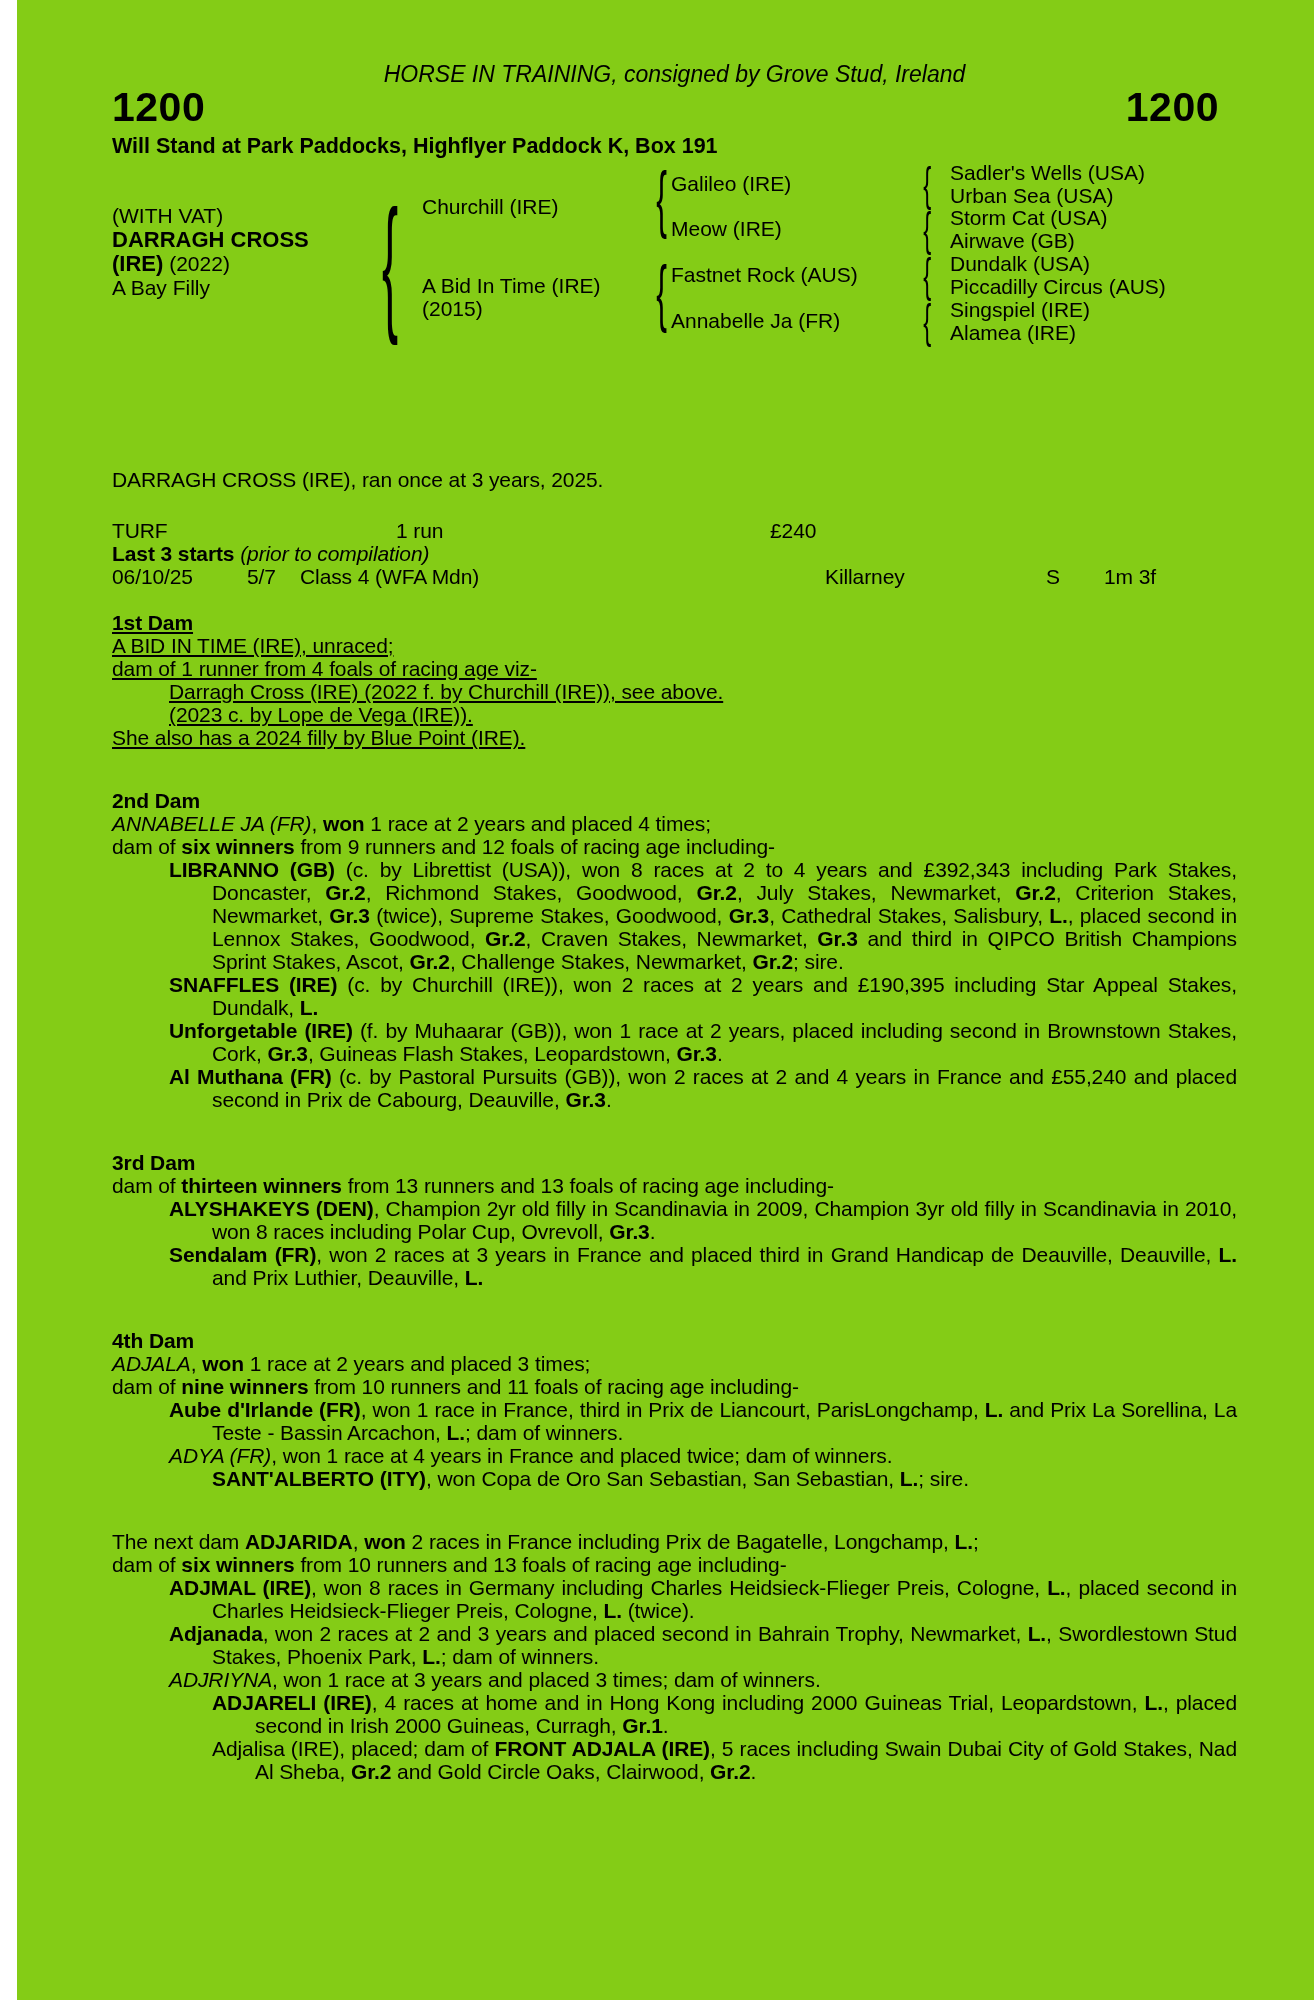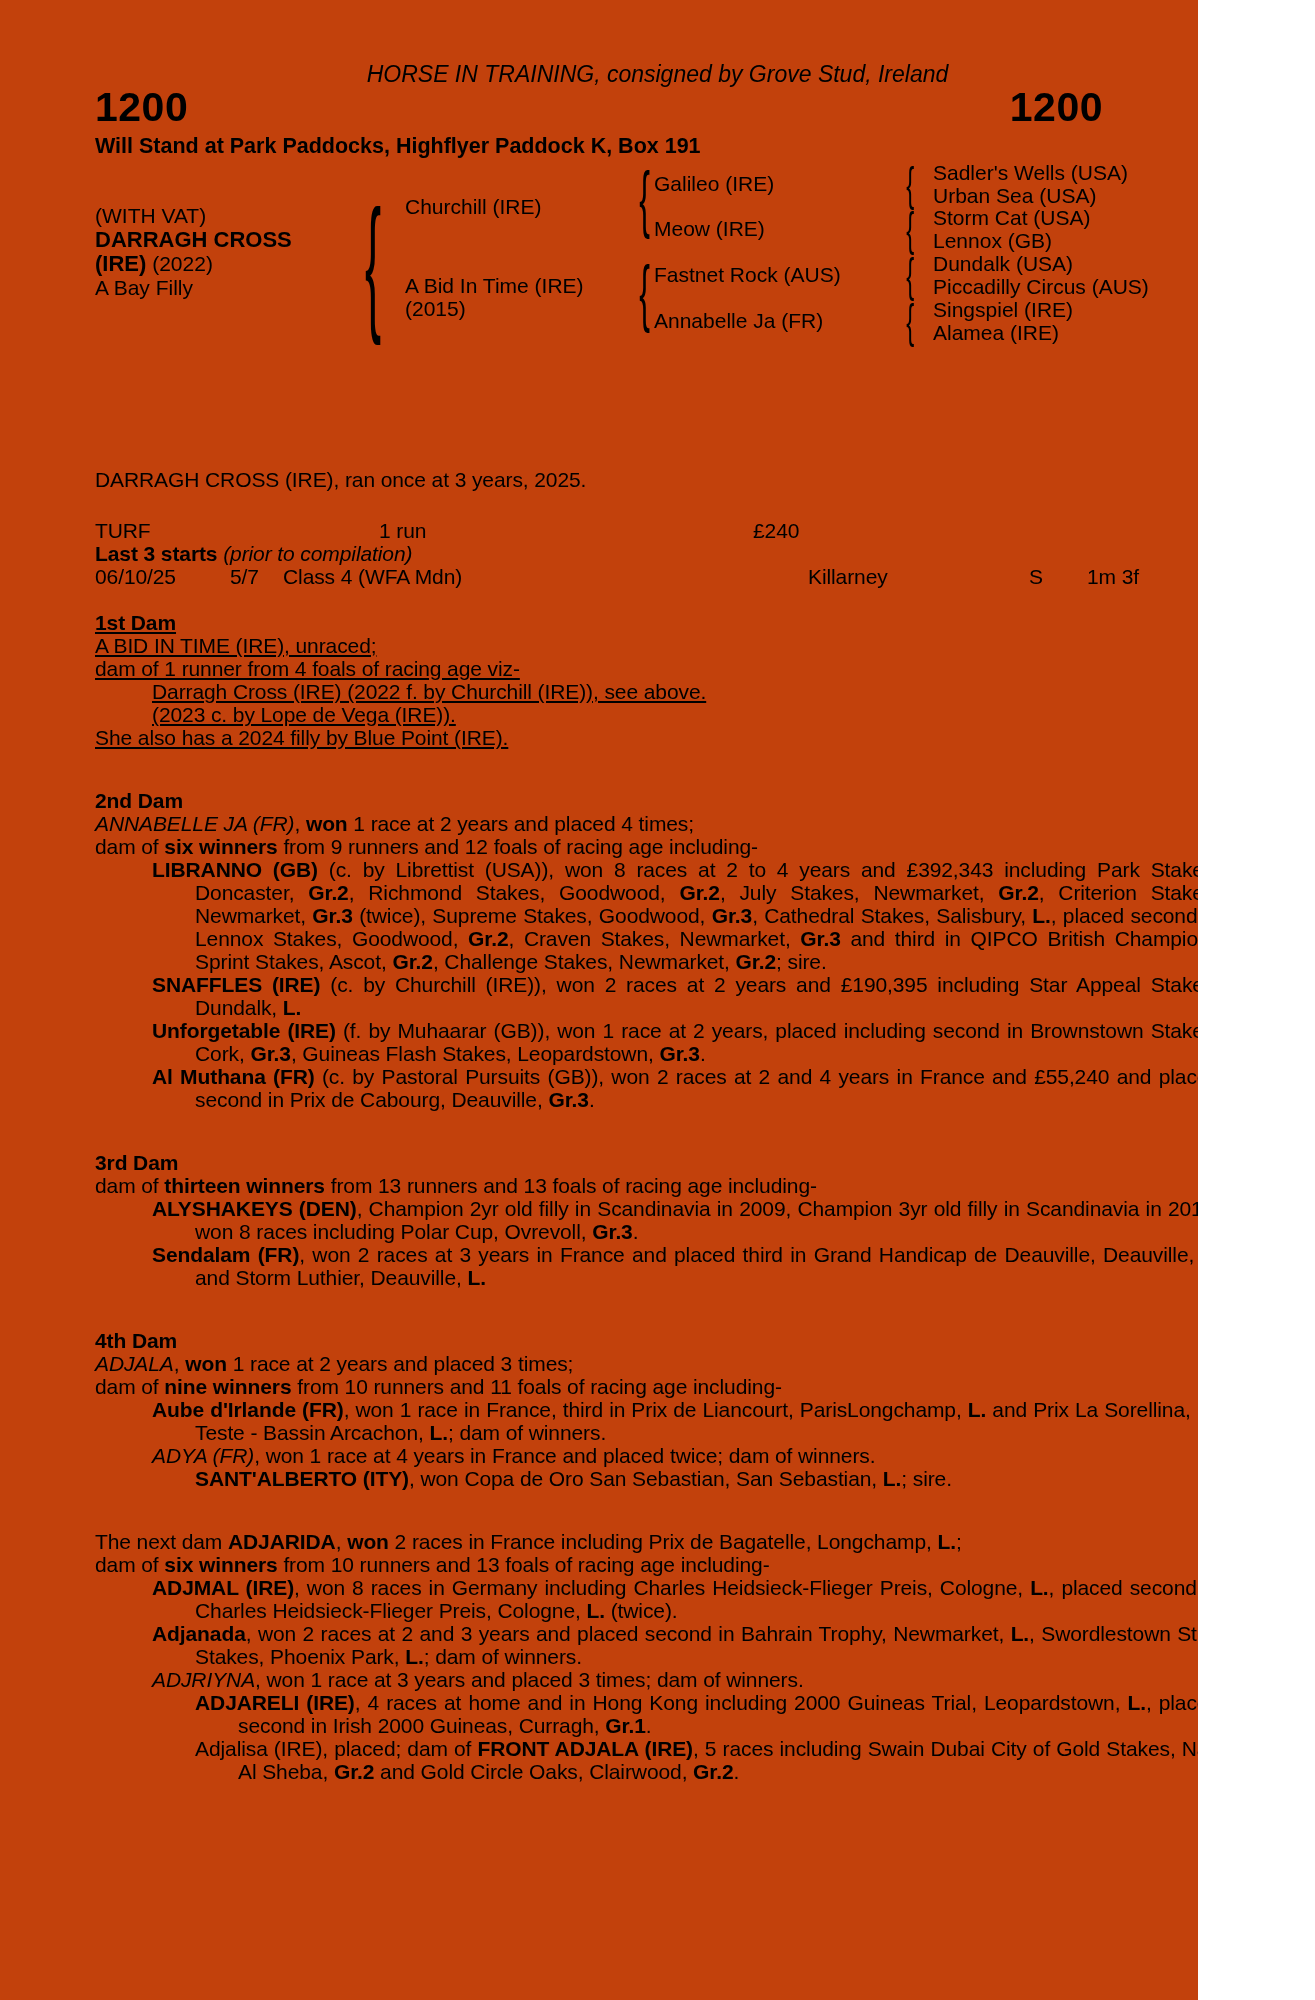--- a/index.html
+++ b/index.html
@@ -1,17 +1,17 @@
 <!DOCTYPE html>
 <html><head>
 <meta charset="utf-8">
 <style>
   html,body{margin:0;padding:0;background:#fff;}
   body{width:1315px;height:2000px;font-family:"Liberation Sans","DejaVu Sans",sans-serif;color:#000;}
-  .page{position:relative;width:1198px;height:2000px;background:#c2410c;overflow:hidden;}
+  .page{position:relative;width:1297px;height:2000px;background:#84cc16;overflow:hidden;margin-left:17px;}
   .b{font-weight:700;}
   .i{font-style:italic;}
 
   
   .consign{position:absolute;top:62px;left:95px;width:1125px;text-align:center;
            font-style:italic;font-size:23px;line-height:25px;}
   .lot{position:absolute;top:84px;font-size:41px;font-weight:700;letter-spacing:0.5px;}
   .lot-l{left:95px;}
   .lot-r{right:95px;}
   .stand{position:absolute;top:134px;left:95px;font-size:21.5px;font-weight:700;}
@@ -117,21 +117,21 @@
     <div class="brace bsm t3">
         <span>{</span>
       </div>
     <div class="brace bsm t4">
         <span>{</span>
       </div>
 
     <div class="pp g4 r1">Sadler's Wells (USA)</div>
     <div class="pp g4 r2">Urban Sea (USA)</div>
     <div class="pp g4 r3">Storm Cat (USA)</div>
-    <div class="pp g4 r4">Lennox (GB)</div>
+    <div class="pp g4 r4">Airwave (GB)</div>
     <div class="pp g4 r5">Dundalk (USA)</div>
     <div class="pp g4 r6">Piccadilly Circus (AUS)</div>
     <div class="pp g4 r7">Singspiel (IRE)</div>
     <div class="pp g4 r8">Alamea (IRE)</div>
   </div>
 
   <div class="content">
     <p class="summary">DARRAGH CROSS (IRE), ran once at 3 years, 2025.</p>
 
     <div class="row turf-row">
@@ -166,21 +166,21 @@
           <p class="ln ind0"><span>dam of </span><span class="b">six winners</span><span> from 9 runners and 12 foals of racing age including-</span></p>
           <p class="ln ind1 just"><span class="b">LIBRANNO (GB)</span><span> (c. by Librettist (USA)), won 8 races at 2 to 4 years and £392,343 including Park Stakes, Doncaster, </span><span class="b">Gr.2</span><span>, Richmond Stakes, Goodwood, </span><span class="b">Gr.2</span><span>, July Stakes, Newmarket, </span><span class="b">Gr.2</span><span>, Criterion Stakes, Newmarket, </span><span class="b">Gr.3</span><span> (twice), Supreme Stakes, Goodwood, </span><span class="b">Gr.3</span><span>, Cathedral Stakes, Salisbury, </span><span class="b">L.</span><span>, placed second in Lennox Stakes, Goodwood, </span><span class="b">Gr.2</span><span>, Craven Stakes, Newmarket, </span><span class="b">Gr.3</span><span> and third in QIPCO British Champions Sprint Stakes, Ascot, </span><span class="b">Gr.2</span><span>, Challenge Stakes, Newmarket, </span><span class="b">Gr.2</span><span>; sire.</span></p>
           <p class="ln ind1 just"><span class="b">SNAFFLES (IRE)</span><span> (c. by Churchill (IRE)), won 2 races at 2 years and £190,395 including Star Appeal Stakes, Dundalk, </span><span class="b">L.</span></p>
           <p class="ln ind1 just"><span class="b">Unforgetable (IRE)</span><span> (f. by Muhaarar (GB)), won 1 race at 2 years, placed including second in Brownstown Stakes, Cork, </span><span class="b">Gr.3</span><span>, Guineas Flash Stakes, Leopardstown, </span><span class="b">Gr.3</span><span>.</span></p>
           <p class="ln ind1 just"><span class="b">Al Muthana (FR)</span><span> (c. by Pastoral Pursuits (GB)), won 2 races at 2 and 4 years in France and £55,240 and placed second in Prix de Cabourg, Deauville, </span><span class="b">Gr.3</span><span>.</span></p>
         </div>
         <div class="dam-section">
           <p class="dam-h">3rd Dam</p>
           <p class="ln ind0"><span>dam of </span><span class="b">thirteen winners</span><span> from 13 runners and 13 foals of racing age including-</span></p>
           <p class="ln ind1 just"><span class="b">ALYSHAKEYS (DEN)</span><span>, Champion 2yr old filly in Scandinavia in 2009, Champion 3yr old filly in Scandinavia in 2010, won 8 races including Polar Cup, Ovrevoll, </span><span class="b">Gr.3</span><span>.</span></p>
-          <p class="ln ind1 just"><span class="b">Sendalam (FR)</span><span>, won 2 races at 3 years in France and placed third in Grand Handicap de Deauville, Deauville, </span><span class="b">L.</span><span> and Storm Luthier, Deauville, </span><span class="b">L.</span></p>
+          <p class="ln ind1 just"><span class="b">Sendalam (FR)</span><span>, won 2 races at 3 years in France and placed third in Grand Handicap de Deauville, Deauville, </span><span class="b">L.</span><span> and Prix Luthier, Deauville, </span><span class="b">L.</span></p>
         </div>
         <div class="dam-section">
           <p class="dam-h">4th Dam</p>
           <p class="ln ind0"><span class="i">ADJALA</span><span>, </span><span class="b">won</span><span> 1 race at 2 years and placed 3 times;</span></p>
           <p class="ln ind0"><span>dam of </span><span class="b">nine winners</span><span> from 10 runners and 11 foals of racing age including-</span></p>
           <p class="ln ind1 just"><span class="b">Aube d'Irlande (FR)</span><span>, won 1 race in France, third in Prix de Liancourt, ParisLongchamp, </span><span class="b">L.</span><span> and Prix La Sorellina, La Teste - Bassin Arcachon, </span><span class="b">L.</span><span>; dam of winners.</span></p>
           <p class="ln ind1"><span class="i">ADYA (FR)</span><span>, won 1 race at 4 years in France and placed twice; dam of winners.</span></p>
           <p class="ln ind2 just"><span class="b">SANT'ALBERTO (ITY)</span><span>, won Copa de Oro San Sebastian, San Sebastian, </span><span class="b">L.</span><span>; sire.</span></p>
         </div>
         <div class="dam-section">

